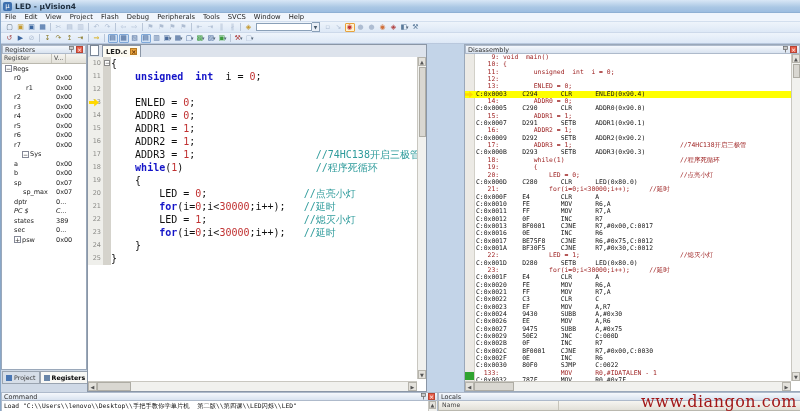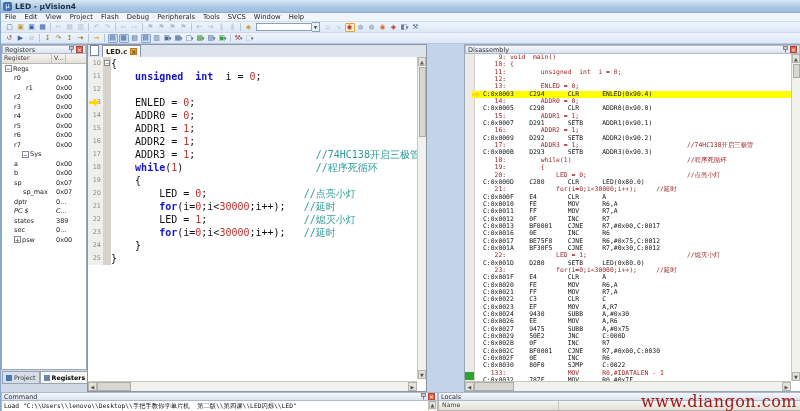--- a/index.html
+++ b/index.html
@@ -73,21 +73,21 @@
     clip-path:polygon(0 32%,52% 32%,52% 0,100% 50%,52% 100%,52% 68%,0 68%);}
   
   .vscroll{position:absolute;width:9px;background:#f1f1ee;border-left:1px solid #c9c7c0;box-sizing:border-box;}
   .hscroll{position:absolute;height:10px;background:#f1f1ee;border-top:1px solid #c9c7c0;box-sizing:border-box;display:flex;align-items:center;}
   .sb-arrow{width:9px;height:9px;background:#e4e2dc;border:1px solid #b6b4ac;color:#555;font-size:5px;line-height:8px;text-align:center;box-sizing:border-box;flex:none;}
   .sb-thumb{background:#d9d7d1;border:1px solid #aeaca4;box-sizing:border-box;}
   
   #splitter{position:absolute;left:458px;top:44px;width:5px;height:348px;background:#c3d4e8;}
   
   #disasm-panel{position:absolute;left:463px;top:44px;width:337px;height:348px;background:#fff;border:1px solid #9aa8ba;box-sizing:border-box;}
-  #disasm-body{position:absolute;left:0;top:9px;right:9px;bottom:10px;overflow:hidden;padding-left:7px;}
+  #disasm-body{position:absolute;left:0;top:9px;right:9px;bottom:10px;overflow:hidden;}
   #disasm-margin{position:absolute;left:0;top:0;bottom:0;width:9px;background:#eceae5;border-right:1px solid #d2d0c8;}
   .dline{margin:0;padding-left:11px;font-family:"DejaVu Sans Mono",monospace;font-size:6.4px;line-height:7.35px;white-space:pre;position:relative;}
   .dl-src{color:#9b1c1c;}
   .dl-asm{color:#141414;}
   .dline.cur{background:#ffff00;}
   #coverage{position:absolute;left:0;bottom:1px;width:9px;height:8px;background:#2fa32f;}
   
   #command-panel{position:absolute;left:0;top:392px;width:437px;height:19px;background:#fff;}
   #command-body{position:absolute;top:9px;left:0;right:0;bottom:-10px;background:#fff;border:1px solid #aebacb;border-top:none;box-sizing:border-box;}
   #command-text{font-family:"DejaVu Sans Mono",monospace;font-size:6.3px;color:#111;white-space:pre;padding:1px 2px;}

